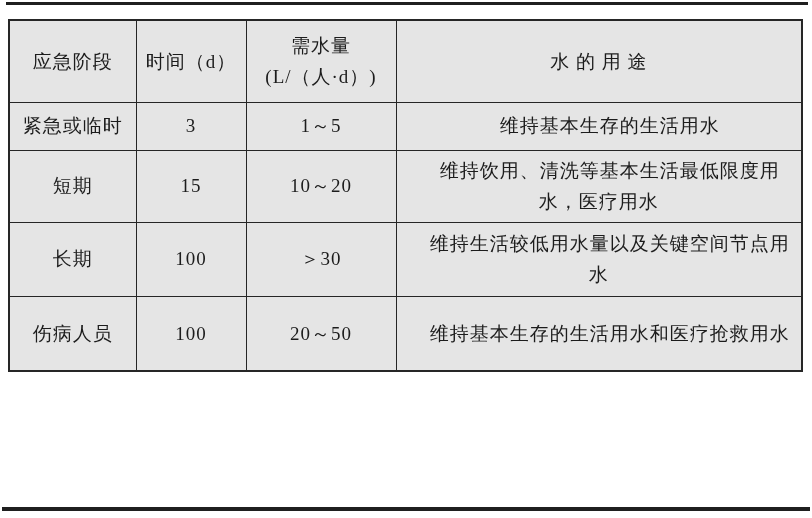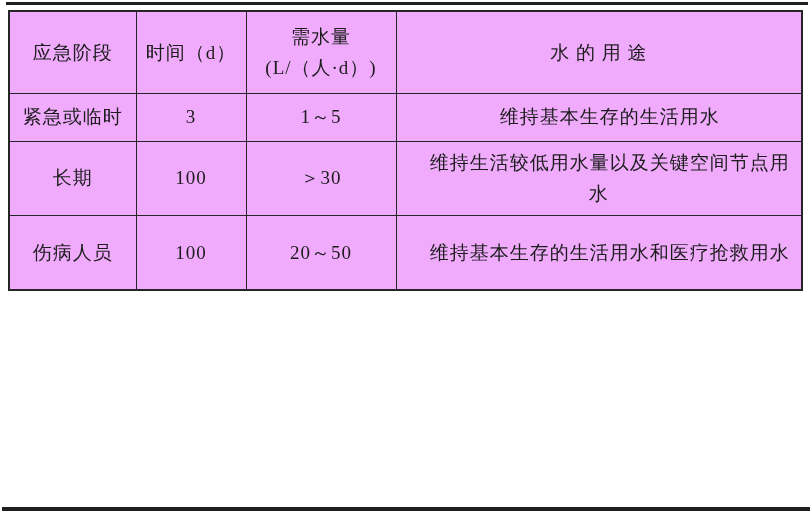--- a/index.html
+++ b/index.html
@@ -26,26 +26,26 @@
     height: 3px;
   }
   .rule-bottom {
     top: 507px;
     left: 2px;
     right: 2px;
     height: 4px;
   }
   table.spec-table {
     position: absolute;
-    top: 10px;
+    top: 19px;
     left: 8px;
     width: 793px;
     border-collapse: collapse;
     table-layout: fixed;
-    background: #f0abfc;
+    background: #e5e5e5;
   }
   table.spec-table th,
   table.spec-table td {
     border: 1.6px solid #262626;
     font-size: 19px;
     font-weight: normal;
     letter-spacing: 1px;
     text-align: center;
     vertical-align: middle;
     padding: 2px 4px;
@@ -104,20 +104,26 @@
       <th class="usage-header">水 的 用 途</th>
     </tr>
   </thead>
   <tbody>
     <tr class="row-1">
       <td>紧急或临时</td>
       <td>3</td>
       <td>1～5</td>
       <td class="usage-cell">维持基本生存的生活用水</td>
     </tr>
+    <tr class="row-2">
+      <td>短期</td>
+      <td>15</td>
+      <td>10～20</td>
+      <td class="usage-cell">维持饮用、清洗等基本生活最低限度用水，医疗用水</td>
+    </tr>
     <tr class="row-4">
       <td>长期</td>
       <td>100</td>
       <td>＞30</td>
       <td class="usage-cell">维持生活较低用水量以及关键空间节点用水</td>
     </tr>
     <tr class="row-5">
       <td>伤病人员</td>
       <td>100</td>
       <td>20～50</td>

